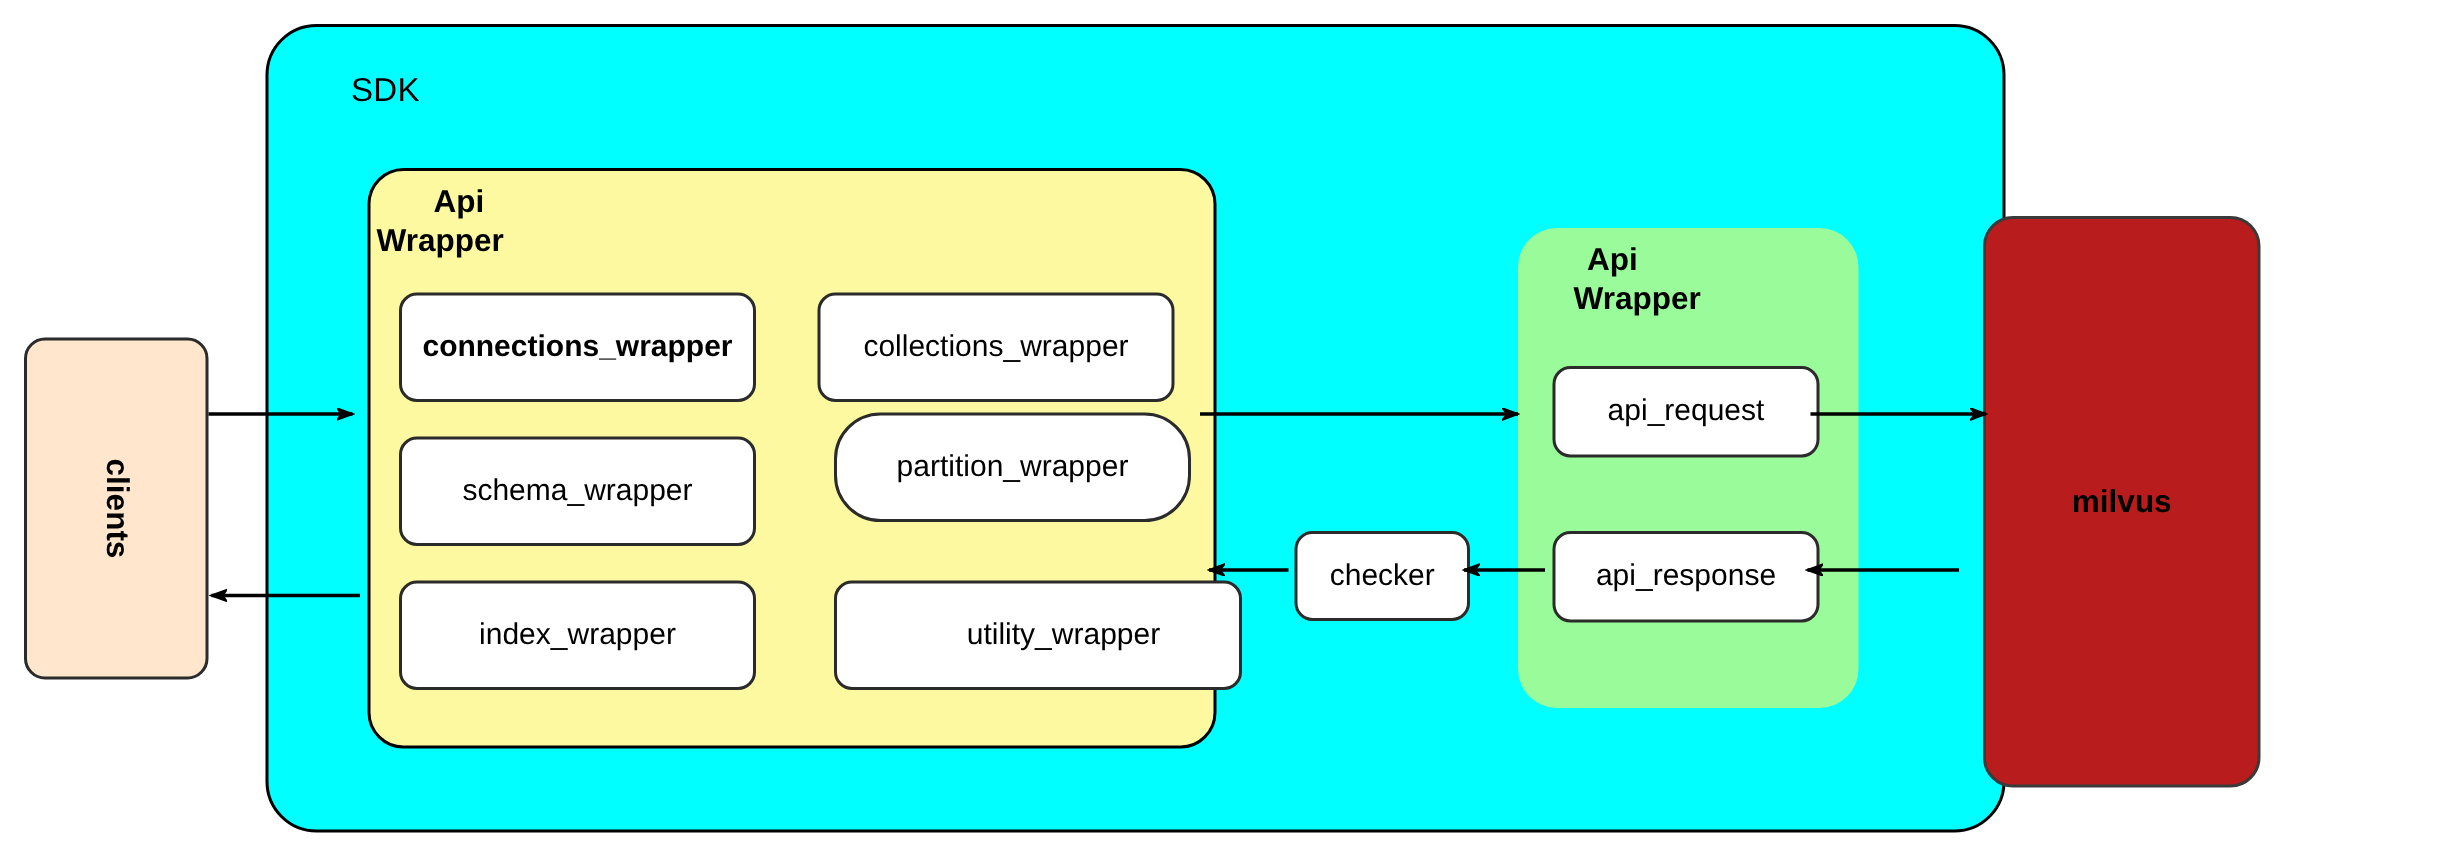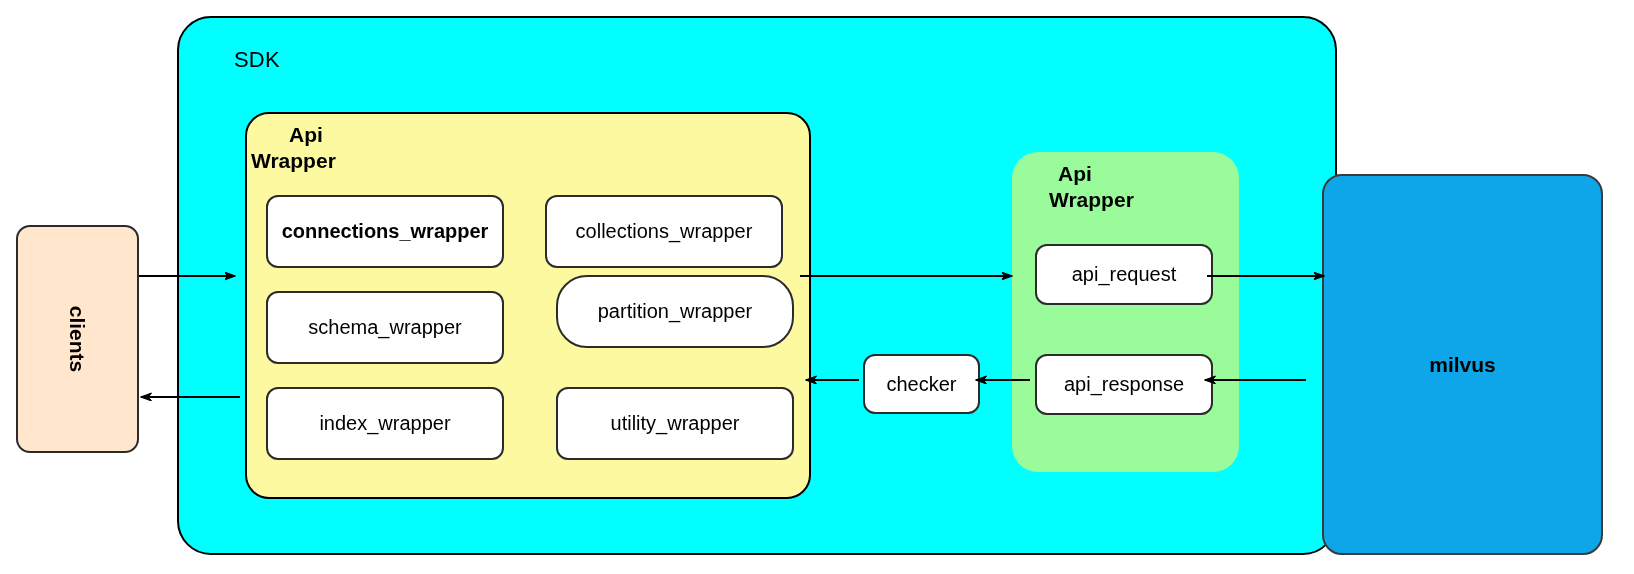--- a/index.html
+++ b/index.html
@@ -105,32 +105,31 @@
   .checker-box {
     left: 861px;
     top: 352px;
     width: 113px;
     height: 56px;
   }
   
   .milvus-box {
     left: 1322px;
     top: 144px;
-    width: 281px;
+    width: 185px;
     height: 381px;
-    background: #0ea5e9;
+    background: #b91c1c;
     border: 2.2px solid #3a3a3a;
     border-radius: 20px;
     display: flex;
     align-items: center;
     justify-content: center;
     font-size: 21px;
     font-weight: bold;
     color: #000000;
-    margin-top: 30px;
   }
   
   .clients-box {
     left: 16px;
     top: 225px;
     width: 123px;
     height: 228px;
     background: #ffe6cc;
     border: 2.2px solid #2b2b2b;
     border-radius: 14px;
@@ -182,21 +181,21 @@
       <div class="module" style="left:19px;  top:177px; width:234px; height:69px;">
         <span>schema_wrapper</span>
       </div>
       <div class="module" style="left:309px; top:161px; width:234px; height:69px;border-radius:31px;">
         <span>partition_wrapper</span>
       </div>
 
       <div class="module" style="left:19px;  top:273px; width:234px; height:69px;">
         <span>index_wrapper</span>
       </div>
-      <div class="module" style="left:309px; top:273px; width:234px; height:69px;">
+      <div class="module" style="left:309px; top:273px; width:234px; height:69px;padding-left:34px;">
         <span>utility_wrapper</span>
       </div>
     </div>
 
     <div class="module checker-box" style="left:684px; top:336px;">
       <span>checker</span>
     </div>
 
     <div class="box gateway-box" style="left:833px; top:134px;">
       <div class="gateway-label">

